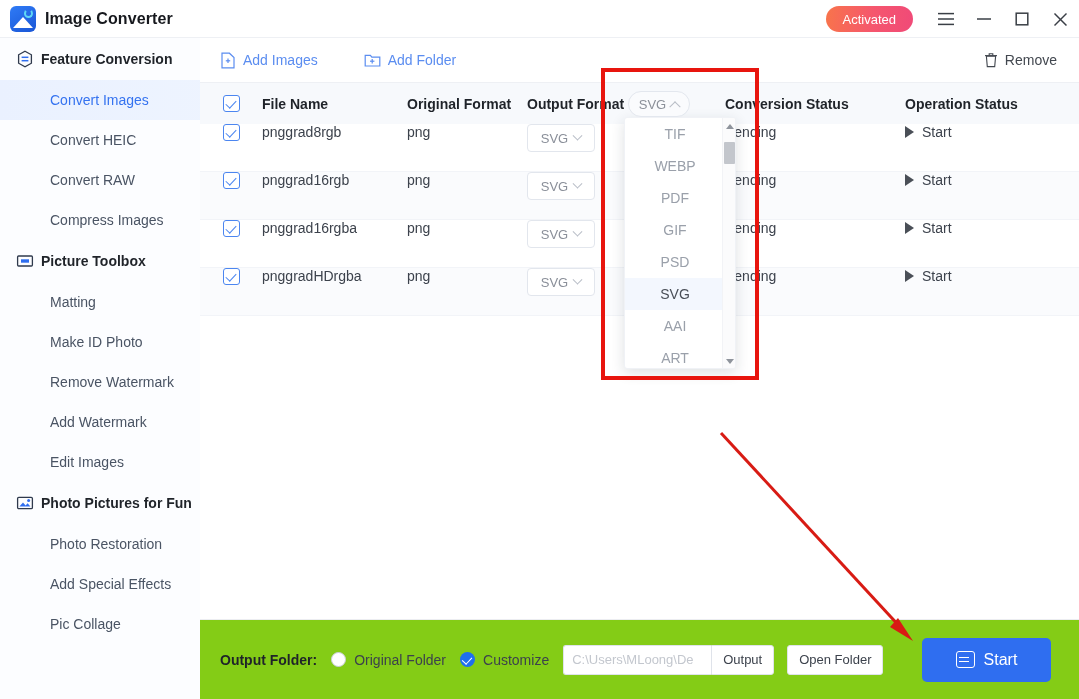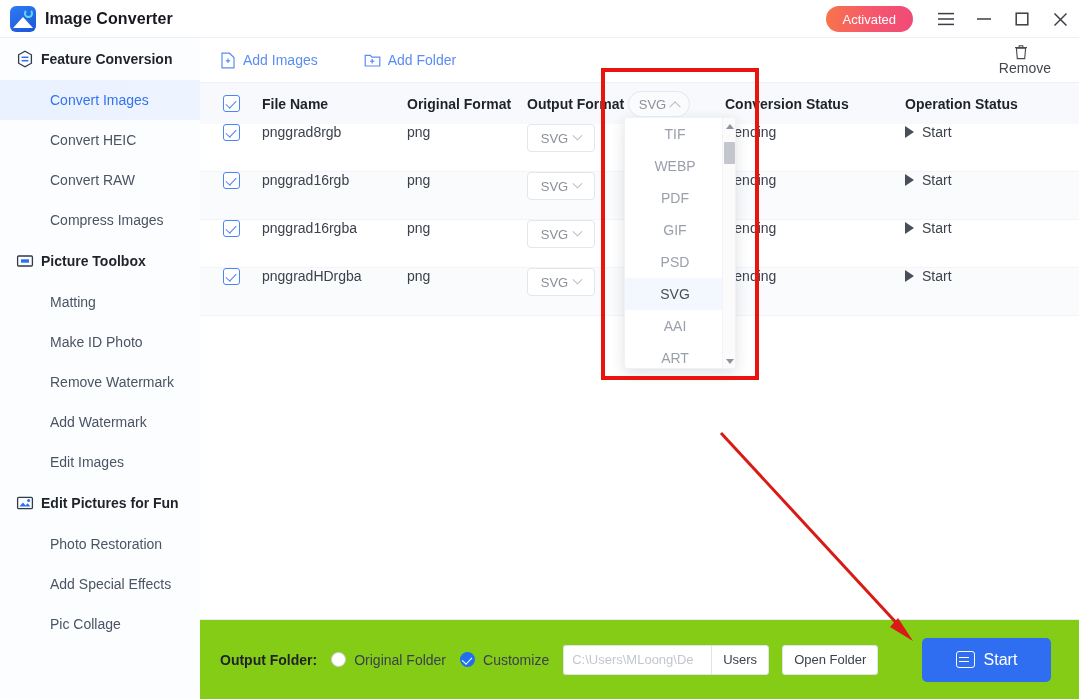--- a/index.html
+++ b/index.html
@@ -85,21 +85,21 @@
     position: absolute; left: 200px; top: 38px; width: 879px; height: 45px;
     background: #fff; border-bottom: 1px solid #eef0f4;
     display: flex; align-items: center;
   }
   .tbtn {
     display: flex; align-items: center; font-size: 14px; color: #5b8df0;
     margin-left: 20px;
   }
   .tbtn.dark { color: #42474f; }
   .tbtn .ic { margin-right: 7px; display: flex; }
-  .tbtn.remove { position: absolute; right: 28px; margin-left: 0; flex-direction: column; }
+  .tbtn.remove { position: absolute; right: 22px; margin-left: 0; }
 
   
   .thead {
     position: absolute; left: 200px; top: 83px; width: 879px; height: 41px;
     background: #f7f9fc; display: flex; align-items: center;
     font-size: 14px; color: #1f2329; font-weight: 700;
   }
   .tbody { position: absolute; left: 200px; top: 124px; width: 879px; height: 495px; background:#fff; }
   .row {
     height: 48px; display: flex; align-items: flex-start;
@@ -327,21 +327,21 @@
     </div>
 
     <div class="sec">
       <span class="sicon">
         <svg width="18" height="18" viewBox="0 0 18 18">
             <rect x="1.6" y="3.4" width="14.8" height="11.2" rx="1.2" fill="none" stroke="#2f3a4d" stroke-width="1.3"></rect>
             <path d="M3.4 12.6 7 8.6l2.6 2.8 2-2.2 2.8 3.4Z" fill="#2f6ef0"></path>
             <circle cx="12.6" cy="6.4" r="1.5" fill="#2f6ef0"></circle>
           </svg>
       </span>
-      <span class="slabel">Edit Pictures for Fun</span>
+      <span class="slabel">Photo Pictures for Fun</span>
       <span class="chev"></span>
     </div>
     <div class="item">
       <span>Photo Restoration</span>
     </div>
     <div class="item">
       <span>Add Special Effects</span>
     </div>
     <div class="item">
       <span>Pic Collage</span>
@@ -512,21 +512,21 @@
     <polygon points="913,641 890,627 898,618" fill="#d81b14"></polygon>
   </svg>
 
   <div class="bottom">
     <span class="out-label">Output Folder:</span>
     <span class="radio"></span>
     <span class="r-label">Original Folder</span>
     <span class="radio on"></span>
     <span class="r-label">Customize</span>
     <span class="path-input">C:\Users\MLoong\De</span>
-    <span class="btn-plain">Users</span>
+    <span class="btn-plain">Output</span>
     <span class="btn-plain sep">Open Folder</span>
     <div class="start-btn">
       <span class="sq"></span>
       <span>Start</span>
     </div>
   </div>
 
 </div>
 
 </body></html>

